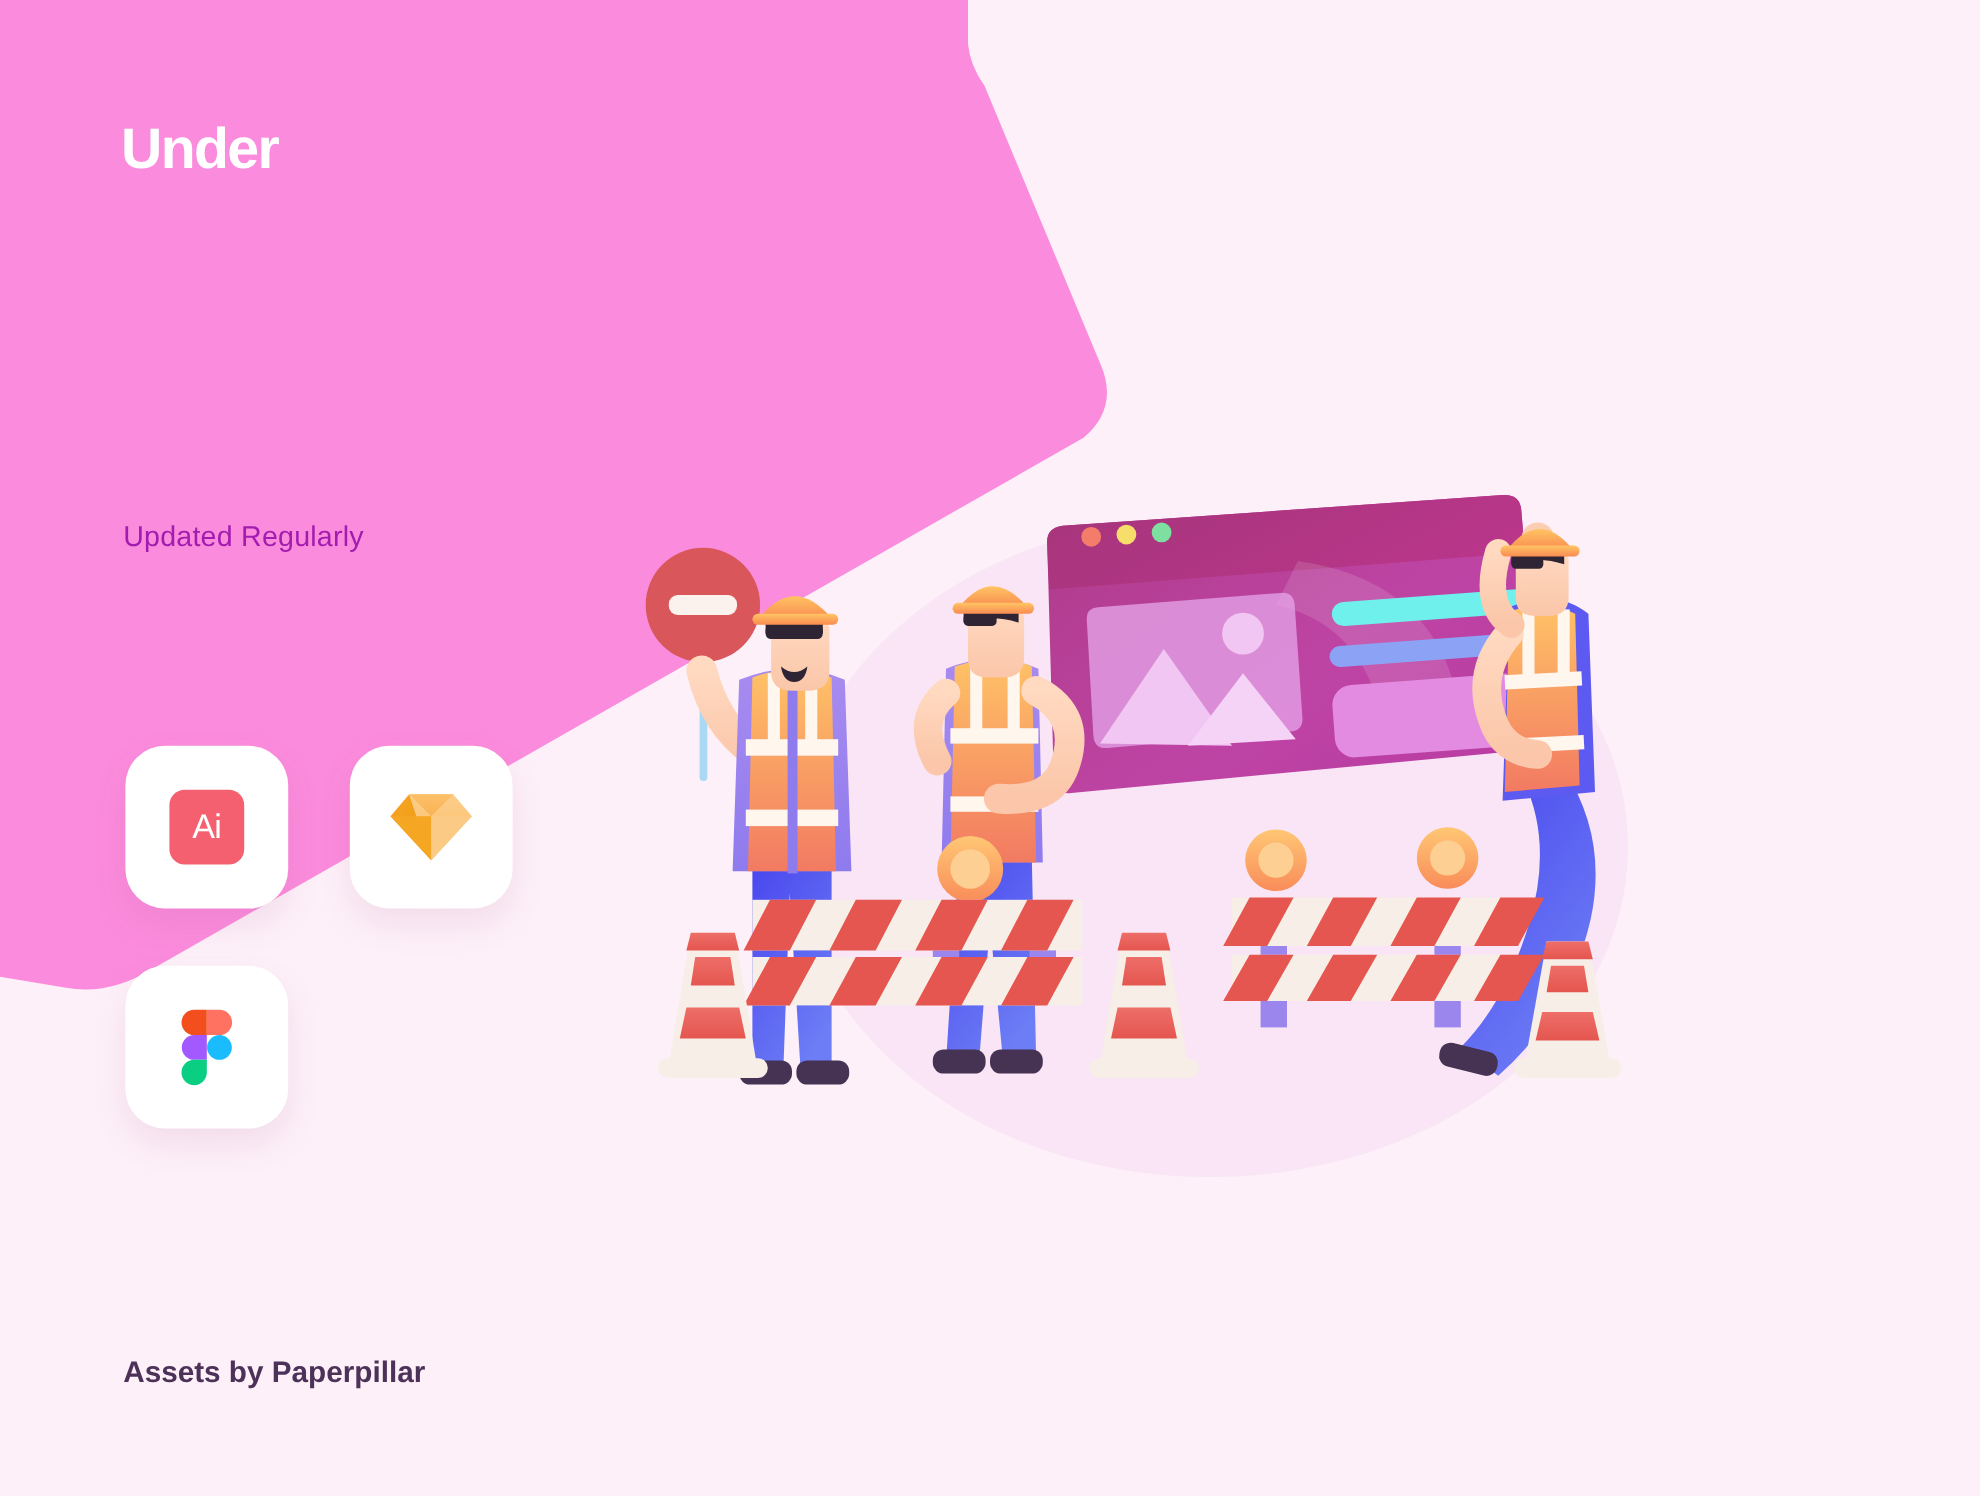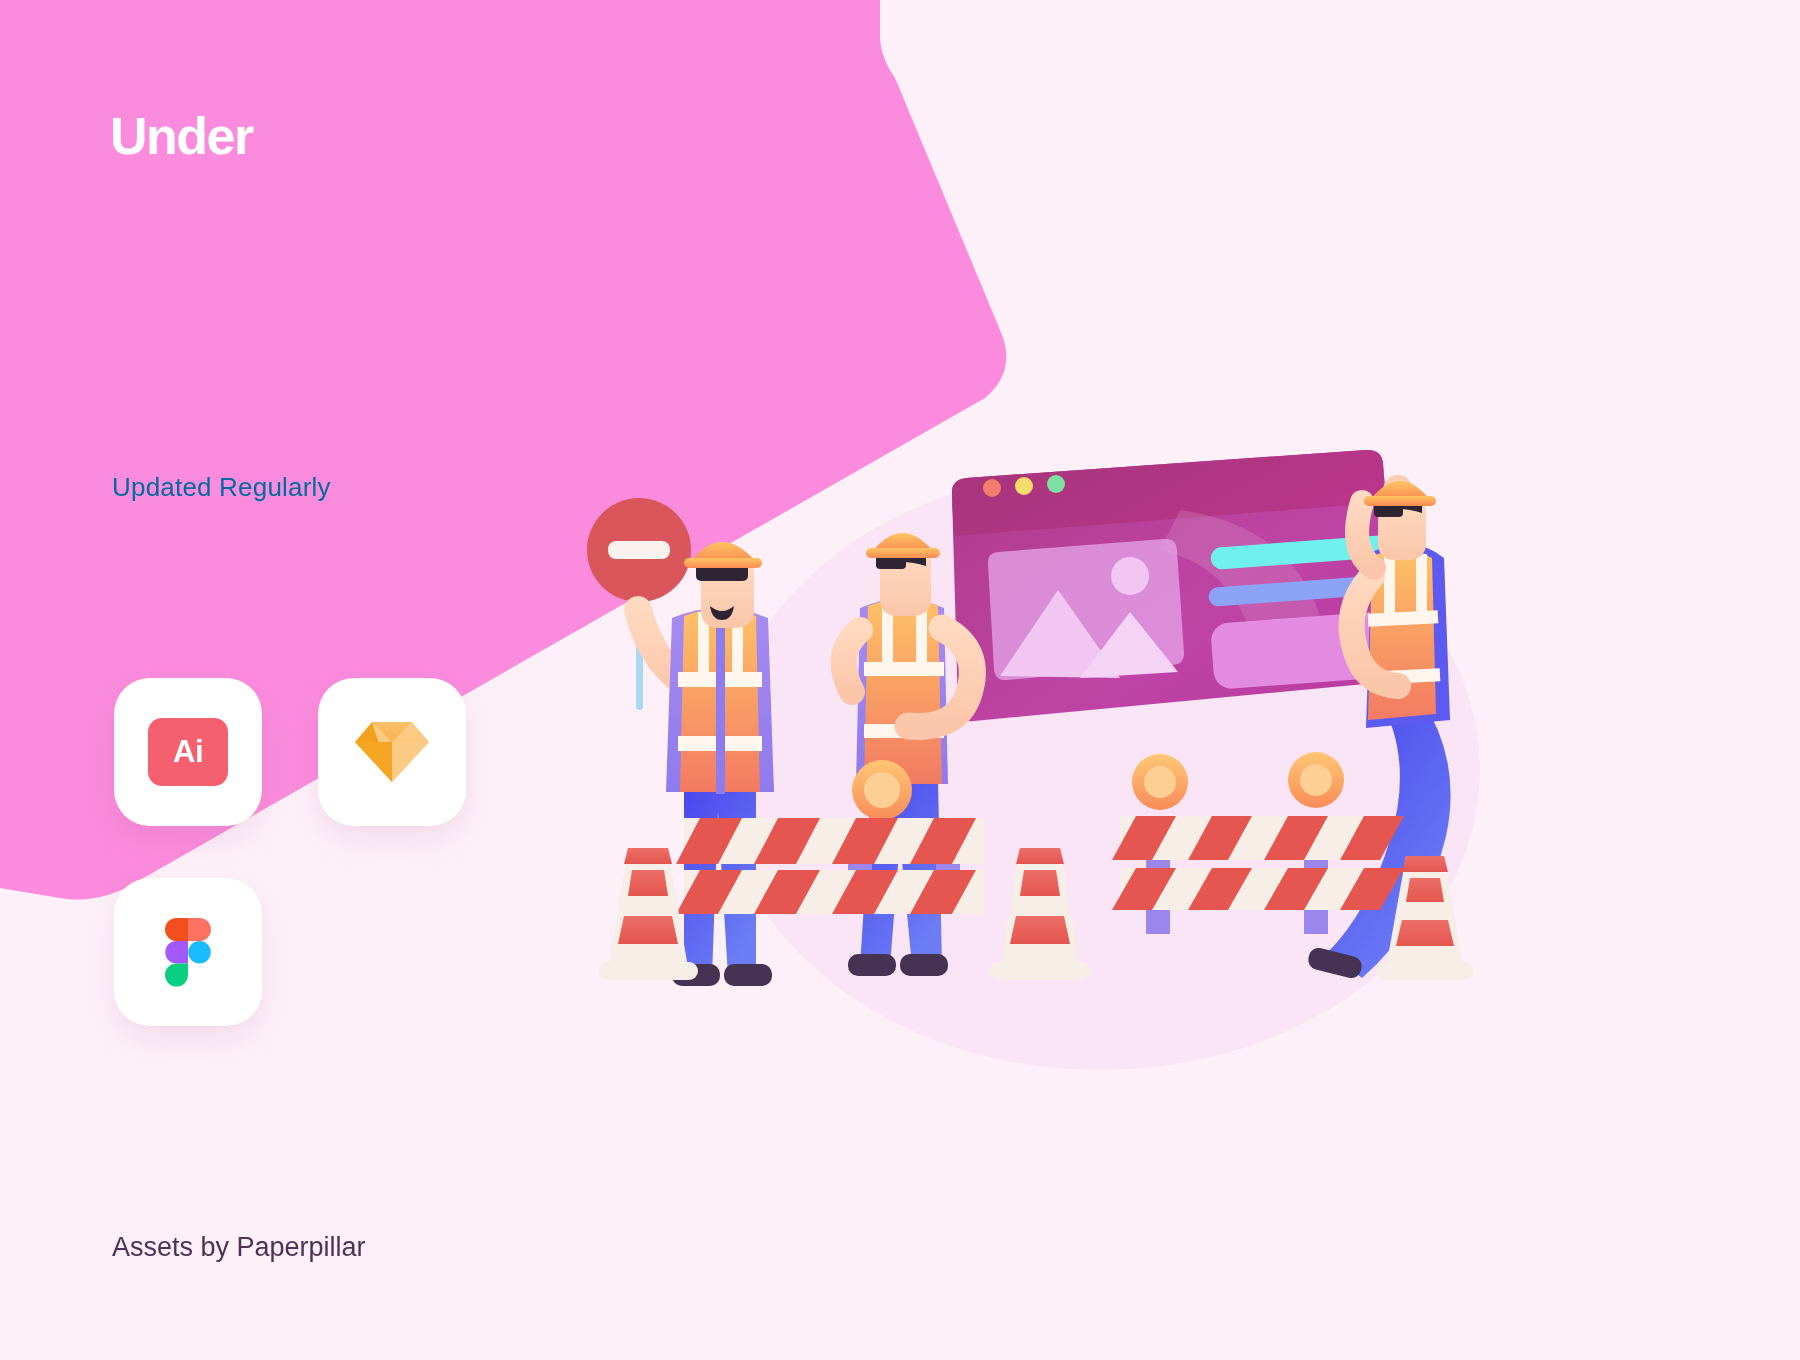--- a/index.html
+++ b/index.html
@@ -17,43 +17,43 @@
 
   
   .headline {
     position:absolute; left:110px; top:110px; width:720px;
     color:#FFFFFF; font-weight:bold; font-size:52px; line-height:1.02;
     letter-spacing:-1.5px;
   }
   .headline .ln { display:block; white-space:nowrap; }
   .subtitle {
     position:absolute; left:112px; top:472px;
-    color:#0369a1; font-size:26px; letter-spacing:0.2px; font-weight:400;
+    color:#a21caf; font-size:26px; letter-spacing:0.2px; font-weight:400;
   }
   .footer-credit {
     position:absolute; left:112px; top:1232px;
-    color:#4C3158; font-size:27px; font-weight:400;
+    color:#4C3158; font-size:27px; font-weight:700;
   }
 
   
   .cards { position:absolute; left:114px; top:678px; width:352px; height:352px; }
   .card {
     position:absolute; width:148px; height:148px; background:#FFFFFF;
     border-radius:36px; box-shadow:0 14px 30px rgba(170,90,150,.13);
     display:flex; align-items:center; justify-content:center;
   }
   .card.c0 { left:0;     top:0; }
   .card.c1 { left:204px; top:0; }
   .card.c2 { left:0;     top:200px; }
   .card.c3 { left:204px; top:200px; }
 
   .badge-ai, .badge-xd {
-    width:80px; height:68px; border-radius:14px;
+    width:68px; height:68px; border-radius:14px;
     display:flex; align-items:center; justify-content:center;
-    color:#fff; font-weight:bold; font-size:31px; letter-spacing:-0.5px;
+    color:#fff; font-weight:normal; font-size:31px; letter-spacing:-0.5px;
   }
   .badge-ai { background:#F4606F; }
   .badge-xd { background:#EE3BB0; }
 
   
   .illus { position:absolute; left:560px; top:440px; width:1000px; height:600px; }
   svg { display:block; overflow:visible; }
 </style>
 </head>
 <body>

